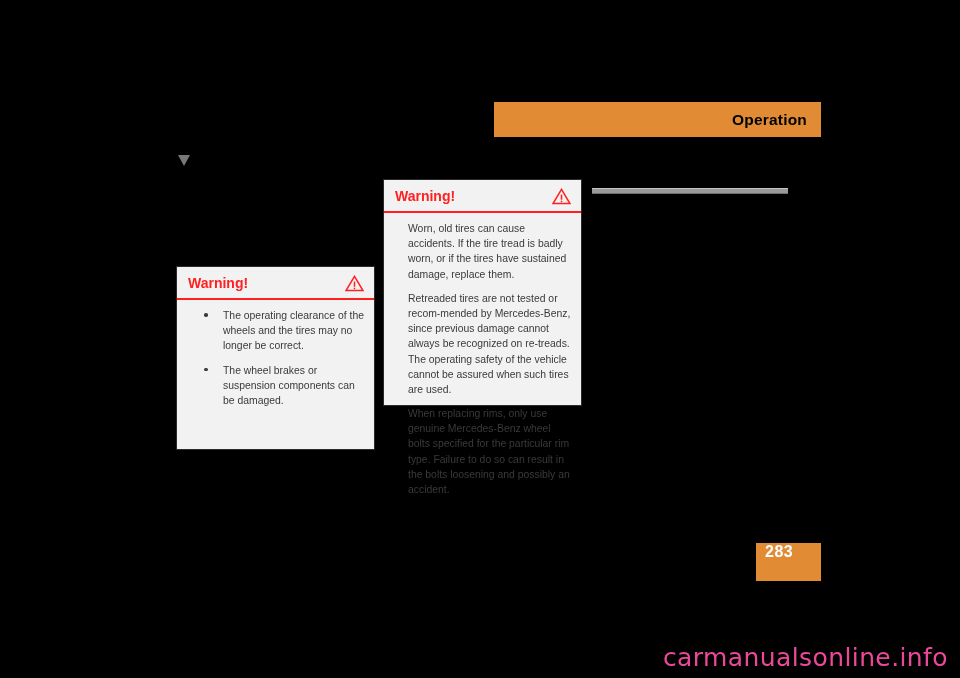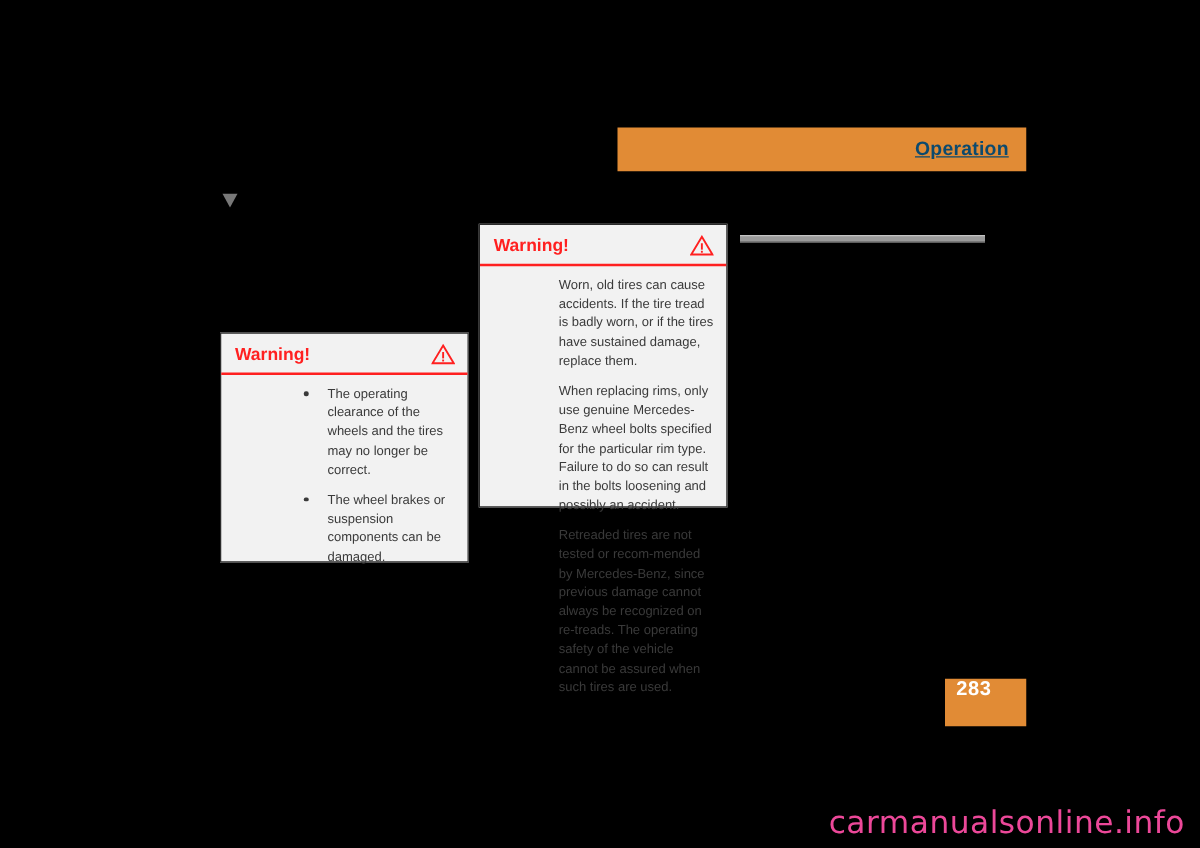--- a/index.html
+++ b/index.html
@@ -31,26 +31,25 @@
     top: 102px;
     width: 327px;
     height: 35px;
     background: #E18B35;
   }
   #header-title {
     position: absolute;
     right: 14px;
     top: 50%;
     transform: translateY(-50%);
-    color: #0c4a6e;
+    color: #000000;
     font-size: 15.5px;
     font-weight: bold;
     letter-spacing: 0.2px;
     white-space: nowrap;
-    text-decoration: underline;
   }
 
   
   #section-marker {
     position: absolute;
     left: 178px;
     top: 155px;
     width: 0;
     height: 0;
     border-left: 6px solid transparent;
@@ -94,21 +93,20 @@
   }
   .warn-tri {
     display: block;
     width: 19px;
     height: 17px;
     flex: 0 0 auto;
     margin-top: -1px;
   }
   .warning-body {
     padding: 8px 10px 9px 24px;
-    margin-left: 39px;
   }
   .warning-body p {
     margin: 0 0 9px 0;
     color: #3a3a3a;
     font-size: 10.4px;
     line-height: 1.46;
   }
   .warning-body p:last-child {
     margin-bottom: 0;
   }
@@ -219,22 +217,22 @@
     <div class="warning-head">
       <span class="warning-title">Warning!</span>
       <svg class="warn-tri" viewBox="0 0 20 18">
         <polygon points="10,1.5 19,16.5 1,16.5" fill="none" stroke="#FF2020" stroke-width="1.6" stroke-linejoin="miter"></polygon>
         <rect x="9.2" y="7" width="1.6" height="5.4" fill="#FF2020"></rect>
         <rect x="9.2" y="13.4" width="1.6" height="1.6" fill="#FF2020"></rect>
       </svg>
     </div>
     <div class="warning-body">
       <p>Worn, old tires can cause accidents. If the tire tread is badly worn, or if the tires have sustained damage, replace them.</p>
+      <p>Retreaded tires are not tested or recom-mended by Mercedes-Benz, since previous damage cannot always be recognized on re-treads. The operating safety of the vehicle cannot be assured when such tires are used.</p>
       <p>When replacing rims, only use genuine Mercedes-Benz wheel bolts specified for the particular rim type. Failure to do so can result in the bolts loosening and possibly an accident.</p>
-      <p>Retreaded tires are not tested or recom-mended by Mercedes-Benz, since previous damage cannot always be recognized on re-treads. The operating safety of the vehicle cannot be assured when such tires are used.</p>
     </div>
   </div>
 
   <div id="page-number-tab">
     <span id="page-number">283</span>
   </div>
 
   <div id="watermark">carmanualsonline.info</div>
 
 </div>

